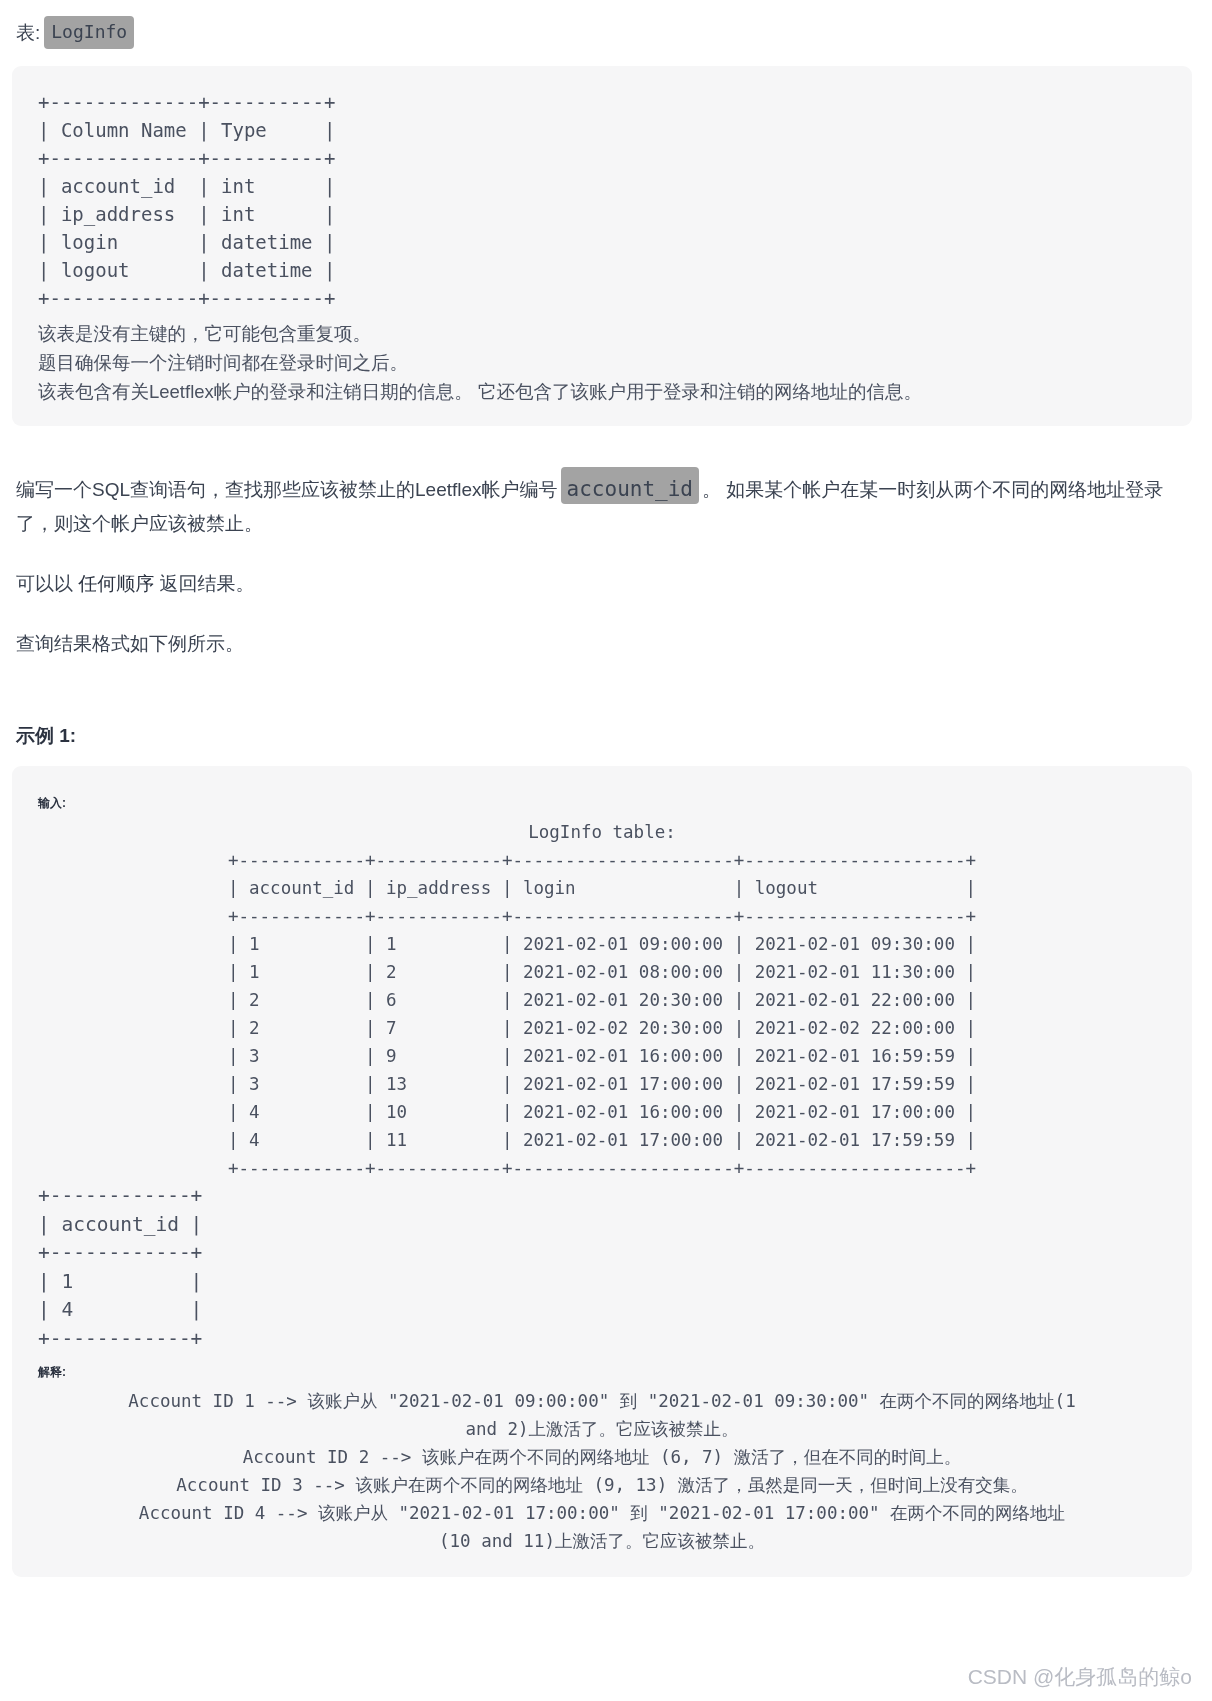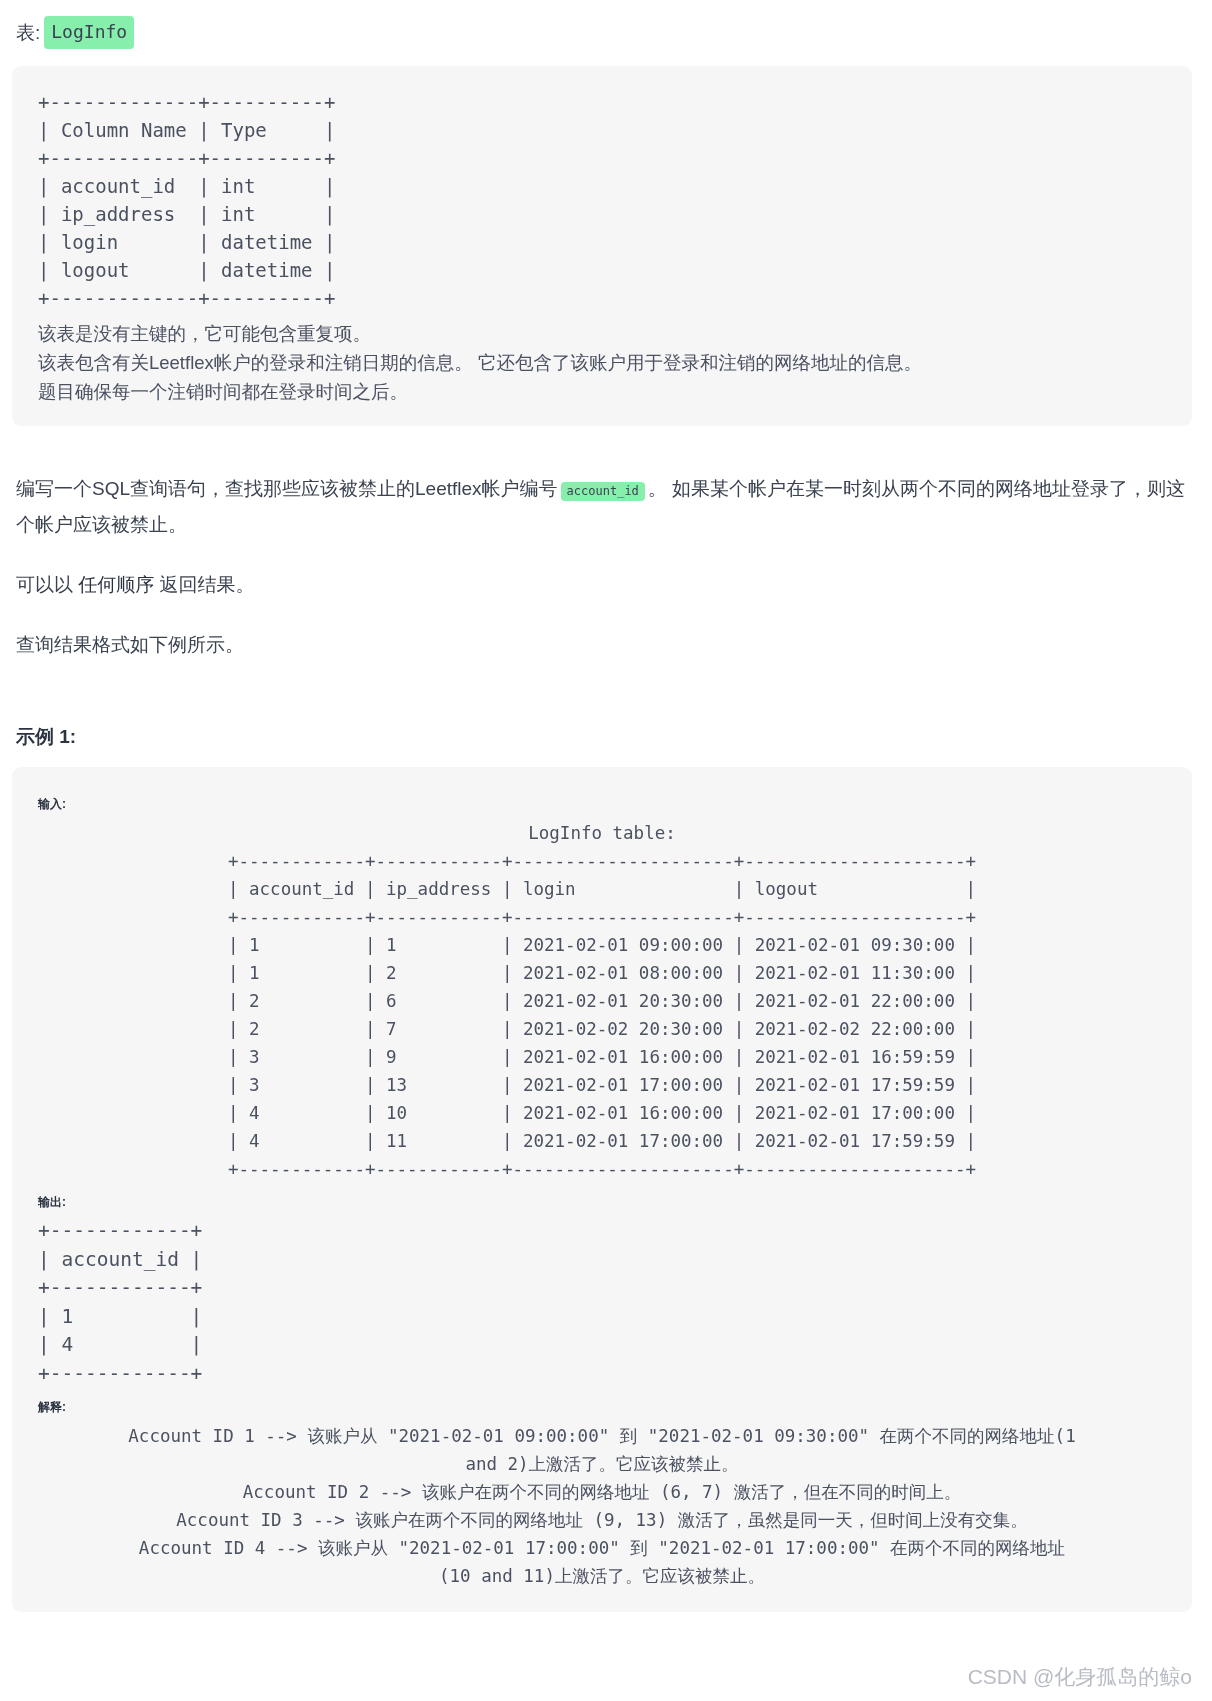--- a/index.html
+++ b/index.html
@@ -28,21 +28,21 @@
     display: flex;
     align-items: center;
     font-size: 19px;
     color: #3b4351;
     margin: 6px 0 0 4px;
     line-height: 28px;
   }
   .table-label-text { font-size: 19px; }
   .inline-code {
     font-family: "DejaVu Sans Mono", "Liberation Mono", monospace;
-    background: #86efac;
+    background: #a3a3a3;
     border-radius: 4px;
     padding: 2px 7px 3px 7px;
     font-size: 18px;
     color: #3b4351;
     margin-left: 4px;
     white-space: pre;
   }
 
   
   .panel {
@@ -97,22 +97,22 @@
   .para {
     font-size: 19px;
     line-height: 34px;
     color: #3b4351;
     margin: 0 0 26px 0;
     max-width: 1170px;
   }
   .para:last-child { margin-bottom: 0; }
   .para b { font-weight: normal; color: #2b3240; }
   .para .inline-code {
-    font-size: 12px;
-    padding: 2px 6px 3px 6px;
+    font-size: 21px;
+    padding: 10px 6px 3px 6px;
     margin: 0 3px;
   }
 
   .example-head {
     font-weight: bold;
     font-size: 19px;
     color: #2b3240;
     margin: 62px 0 0 4px;
   }
 
@@ -142,22 +142,22 @@
     <pre class="mono">+-------------+----------+
 | Column Name | Type     |
 +-------------+----------+
 | account_id  | int      |
 | ip_address  | int      |
 | login       | datetime |
 | logout      | datetime |
 +-------------+----------+</pre>
     <div class="notes">
       <p class="note-line">该表是没有主键的，它可能包含重复项。</p>
+      <p class="note-line">题目确保每一个注销时间都在登录时间之后。</p>
       <p class="note-line">该表包含有关Leetflex帐户的登录和注销日期的信息。 它还包含了该账户用于登录和注销的网络地址的信息。</p>
-      <p class="note-line">题目确保每一个注销时间都在登录时间之后。</p>
     </div>
   </div>
 
   <div class="body-block">
     <p class="para"><span>编写一个SQL查询语句，查找那些应该被禁止的Leetflex帐户编号</span><span class="inline-code">account_id</span><span>。 如果某个帐户在某一时刻从两个不同的网络地址登录了，则这个帐户应该被禁止。</span></p>
 
     <p class="para"><span>可以以</span> <b>任何顺序</b> <span>返回结果。</span></p>
 
     <p class="para">查询结果格式如下例所示。</p>
   </div>
@@ -173,21 +173,20 @@
 | 1          | 1          | 2021-02-01 09:00:00 | 2021-02-01 09:30:00 |
 | 1          | 2          | 2021-02-01 08:00:00 | 2021-02-01 11:30:00 |
 | 2          | 6          | 2021-02-01 20:30:00 | 2021-02-01 22:00:00 |
 | 2          | 7          | 2021-02-02 20:30:00 | 2021-02-02 22:00:00 |
 | 3          | 9          | 2021-02-01 16:00:00 | 2021-02-01 16:59:59 |
 | 3          | 13         | 2021-02-01 17:00:00 | 2021-02-01 17:59:59 |
 | 4          | 10         | 2021-02-01 16:00:00 | 2021-02-01 17:00:00 |
 | 4          | 11         | 2021-02-01 17:00:00 | 2021-02-01 17:59:59 |
 +------------+------------+---------------------+---------------------+</pre>
 
-    <div class="sub-head spaced">输出:</div>
     <pre class="mono big">+------------+
 | account_id |
 +------------+
 | 1          |
 | 4          |
 +------------+</pre>
 
     <div class="sub-head spaced">解释:</div>
     <pre class="mono small explain-block">Account ID 1 --&gt; 该账户从 "2021-02-01 09:00:00" 到 "2021-02-01 09:30:00" 在两个不同的网络地址(1
 and 2)上激活了。它应该被禁止。

